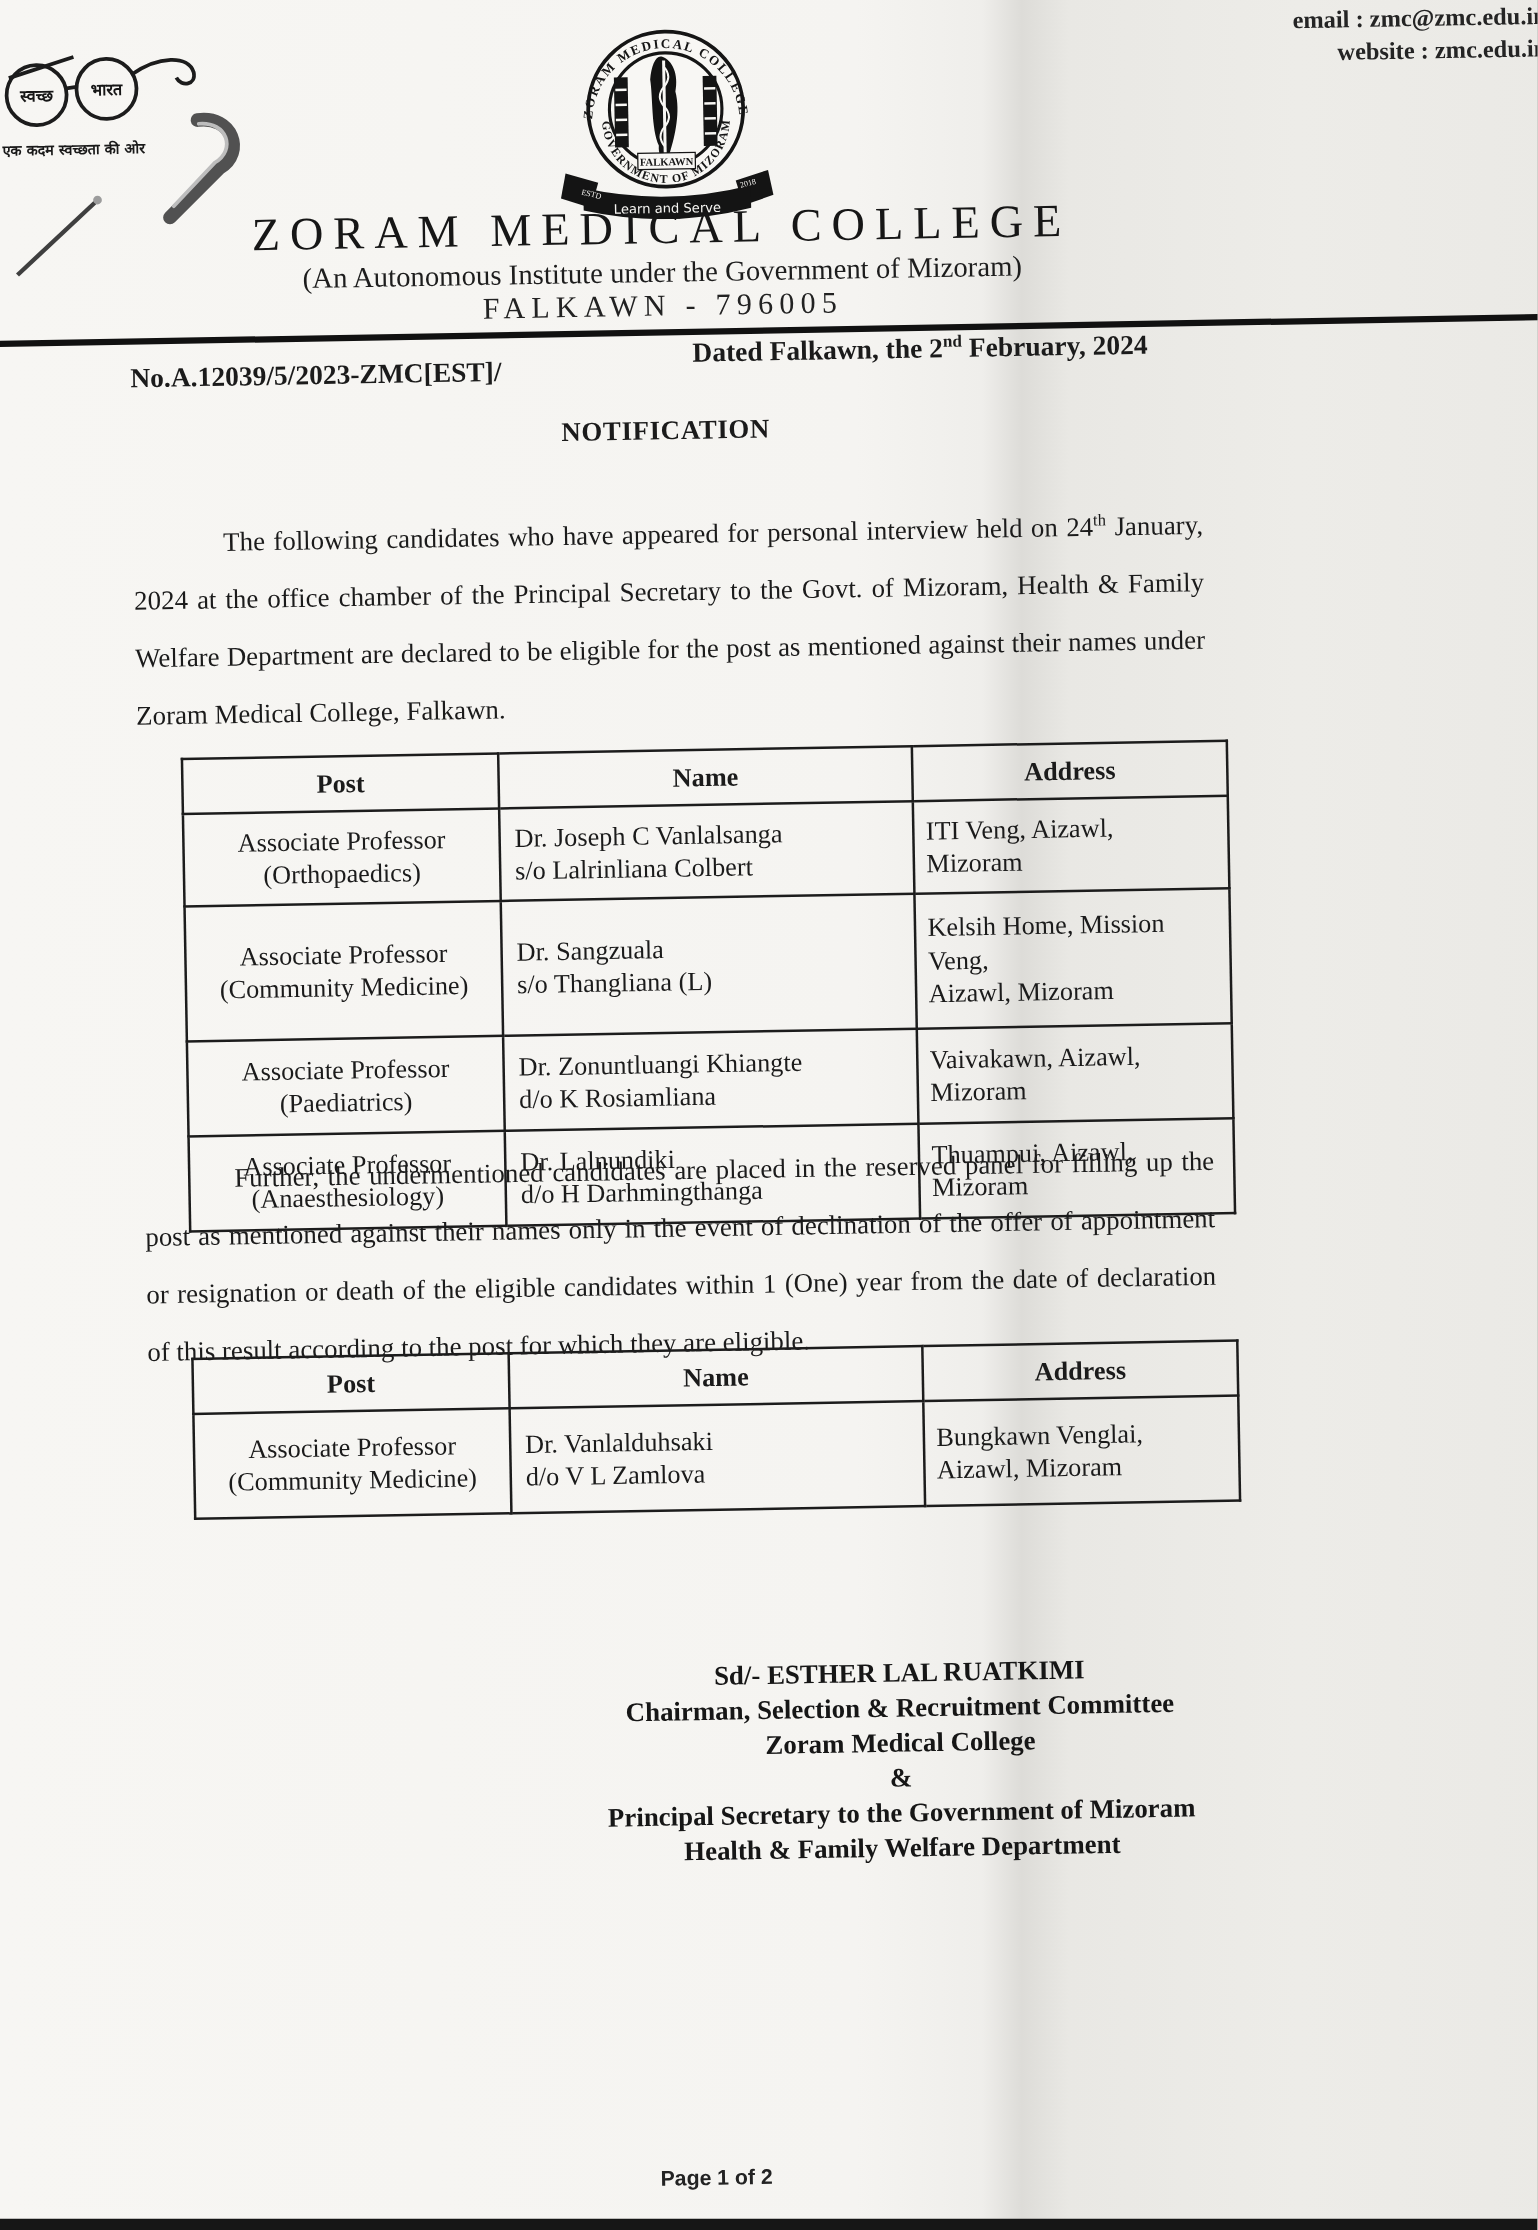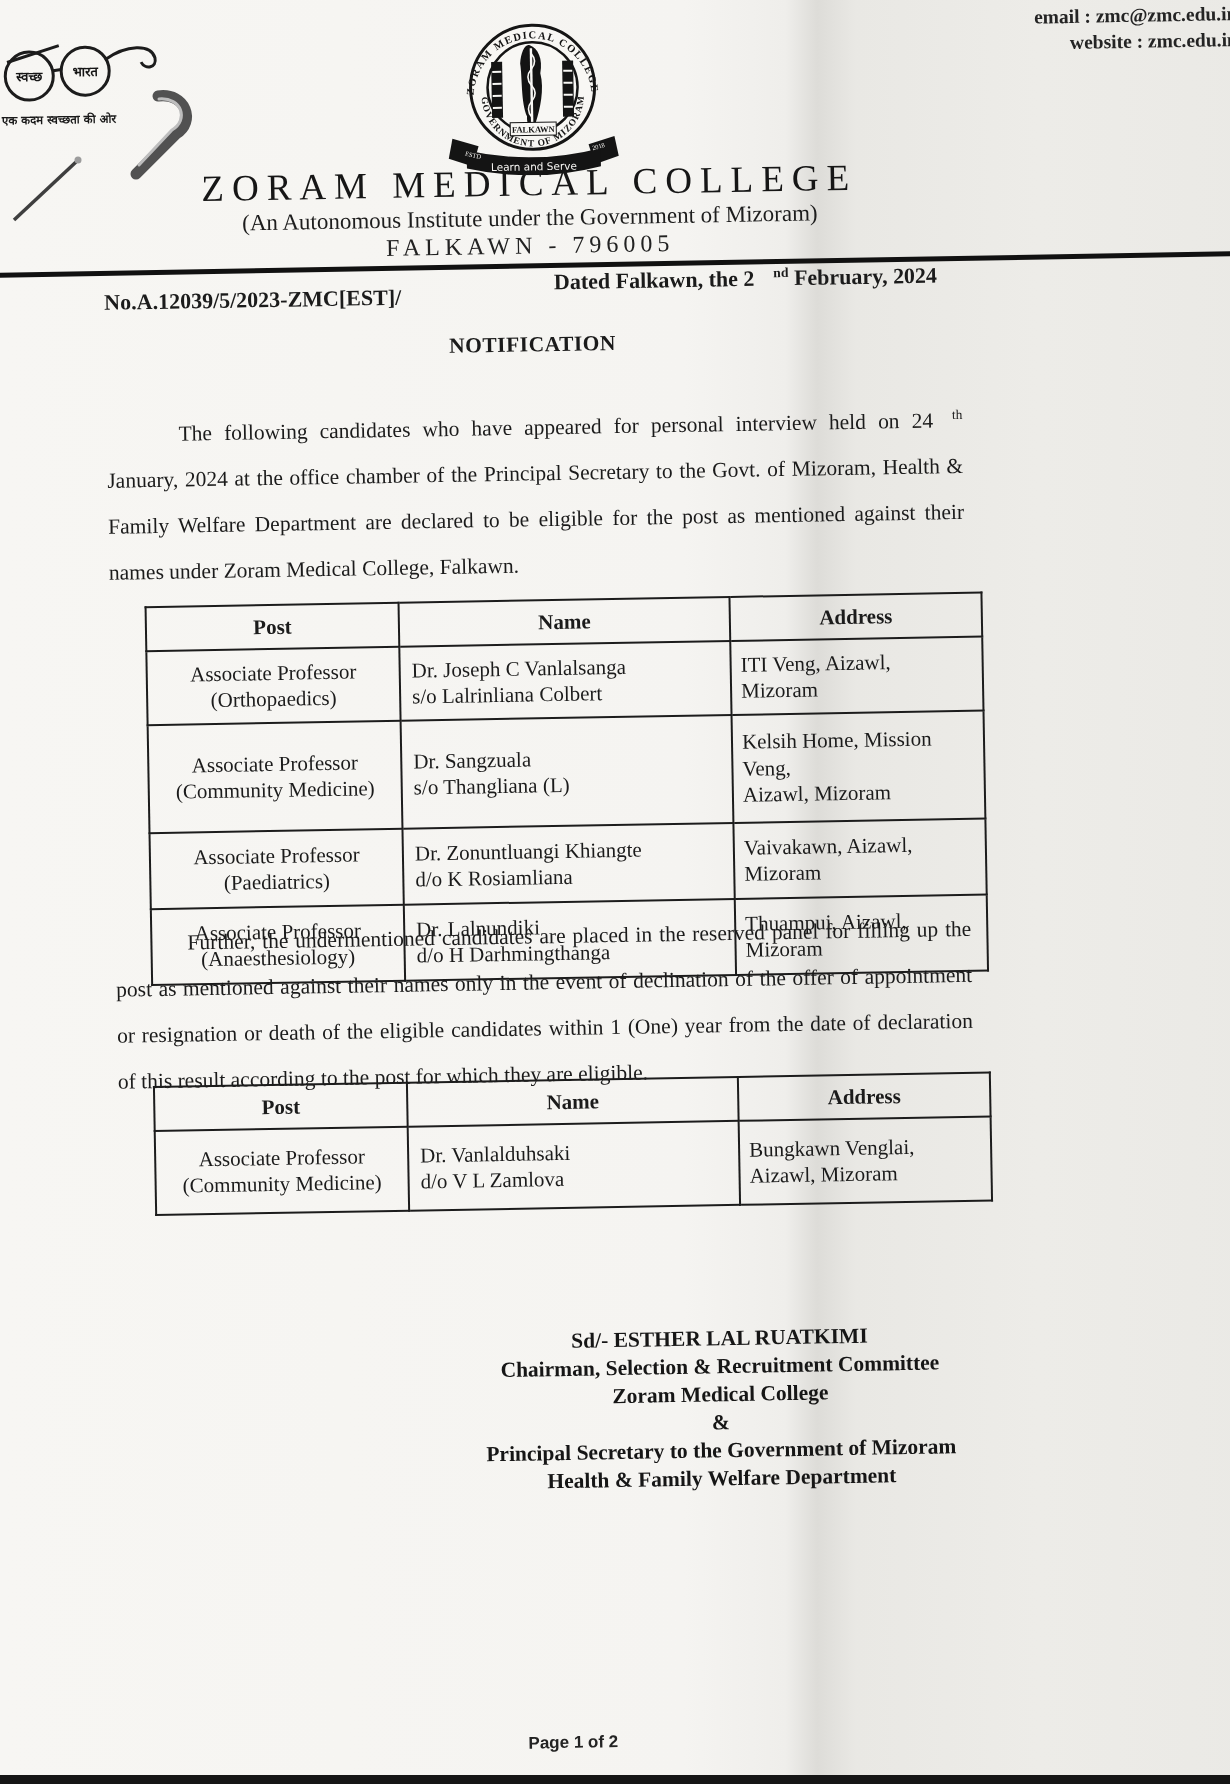--- a/index.html
+++ b/index.html
@@ -28,21 +28,21 @@
 
   
   .college-name{top:160px;left:0;width:1080px;text-align:center;font-size:37px;letter-spacing:8px;color:#161616;}
   .college-sub{top:204px;left:0;width:1080px;text-align:center;font-size:23px;color:#1d1d1d;}
   .college-addr{top:231px;left:0;width:1080px;text-align:center;font-size:24px;letter-spacing:5px;color:#222;}
 
   .rule{top:262px;left:-15px;width:1260px;height:4.5px;background:#111;}
 
   .refno{top:281px;left:113px;font-size:22px;font-weight:bold;}
   .dateline{top:268px;left:563px;font-size:22px;font-weight:bold;}
-  sup{font-size:0.62em;margin-left:19px;}
+  sup{font-size:0.62em;}
 
   .notif-title{top:331px;left:113px;width:855px;text-align:center;font-size:21.5px;font-weight:bold;letter-spacing:0.5px;}
 
   .para{left:113px;width:856px;font-size:21.5px;line-height:46px;text-align:justify;}
   .para1{top:398px;}
   .para1 .ind, .para2 .ind{display:inline-block;width:72px;}
   .para2{top:912px;}
 
   table.doc-table{position:absolute;border-collapse:collapse;table-layout:fixed;background:transparent;}
   .doc-table th,.doc-table td{border:2px solid #1c1c1c;font-size:21px;line-height:26.5px;padding:2px 6px;vertical-align:middle;}

